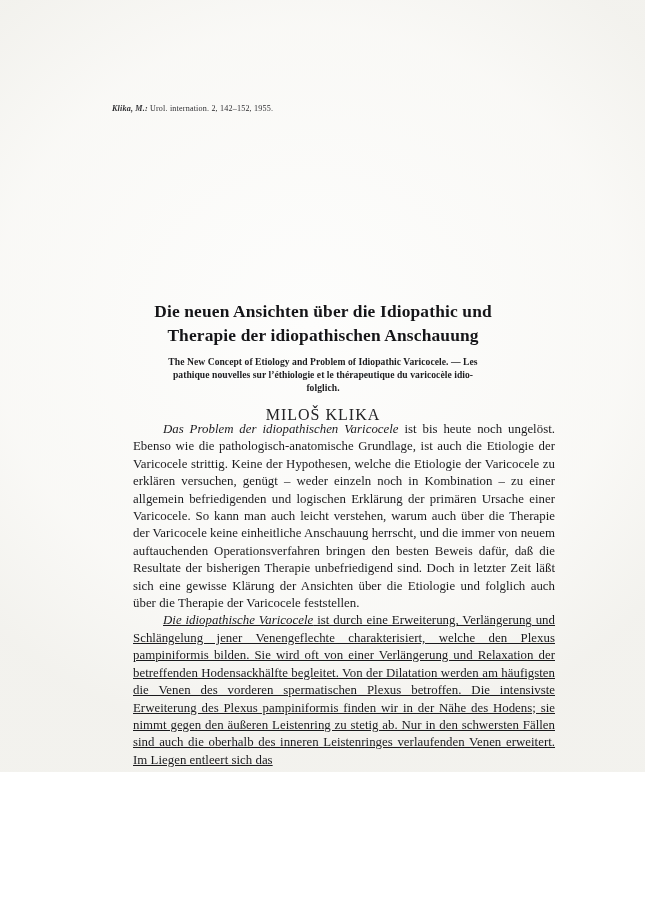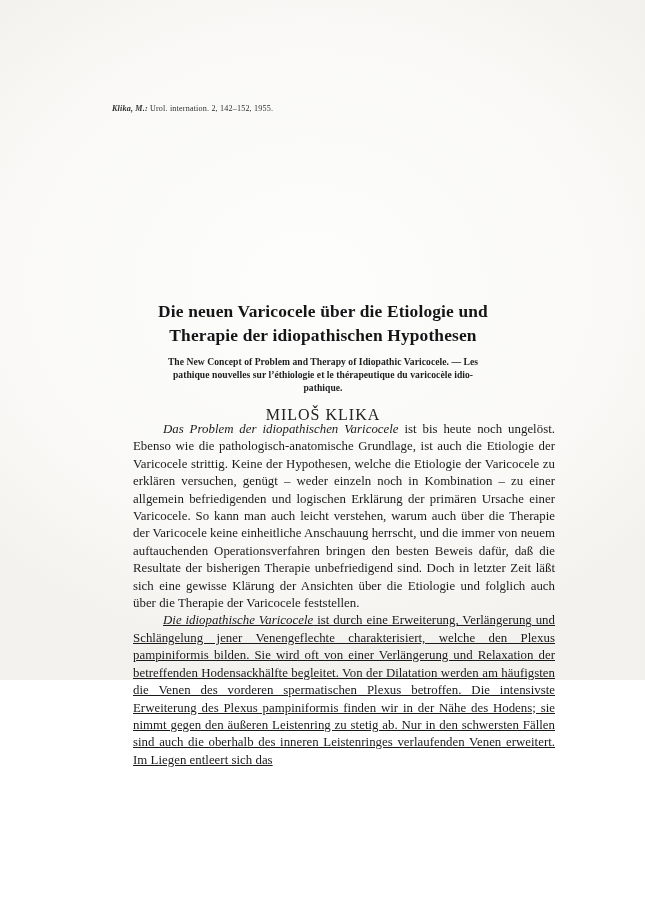--- a/index.html
+++ b/index.html
@@ -14,21 +14,21 @@
     overflow: hidden;
     font-family: "Liberation Serif", "DejaVu Serif", serif;
     color: #17171a;
     -webkit-font-smoothing: antialiased;
   }
 
   .page {
     position: absolute;
     left: 0; top: 0;
     width: 645px;
-    height: 680px;
+    height: 772px;
     background: #fdfdfc;
   }
 
   
   .paper-tone {
     position: absolute;
     inset: 0;
     background:
       radial-gradient(ellipse 70% 55% at 48% 42%, rgba(252,251,248,0) 0%, rgba(246,245,241,0.55) 70%, rgba(240,239,234,0.8) 100%);
     pointer-events: none;
@@ -113,28 +113,28 @@
 
 <div class="page">
   <div class="paper-tone"></div>
 
   <div class="runhead">
     <span class="it">Klika, M.:</span><span> Urol. internation. 2, 142–152, 1955.</span>
   </div>
 
   <div class="titleblock">
     <div class="title-de">
-      <div>Die neuen Varicocele über die Etiologie und</div>
-      <div>Therapie der idiopathischen Hypothesen</div>
+      <div>Die neuen Ansichten über die Idiopathic und</div>
+      <div>Therapie der idiopathischen Anschauung</div>
     </div>
 
     <div class="subtitle">
-      <div>The New Concept of Problem and Therapy of Idiopathic Varicocele. — Les</div>
+      <div>The New Concept of Etiology and Problem of Idiopathic Varicocele. — Les</div>
       <div>pathique nouvelles sur l’éthiologie et le thérapeutique du varicocèle idio-</div>
-      <div>pathique.</div>
+      <div>folglich.</div>
     </div>
 
     <div class="author">MILOŠ KLIKA</div>
   </div>
 
   <div class="body">
     <p>
       <span class="it">Das Problem der idiopathischen Varicocele</span><span> ist bis heute noch ungelöst. Ebenso wie die pathologisch-anatomische Grundlage, ist auch die Etiologie der Varicocele strittig. Keine der Hypothesen, welche die Etiologie der Varicocele zu erklären versuchen, genügt – weder einzeln noch in Kombination – zu einer allgemein befriedigenden und logischen Erklärung der primären Ursache einer Varicocele. So kann man auch leicht verstehen, warum auch über die Therapie der Varicocele keine einheitliche Anschauung herrscht, und die immer von neuem auftauchenden Operationsverfahren bringen den besten Beweis dafür, daß die Resultate der bisherigen Therapie unbefriedigend sind. Doch in letzter Zeit läßt sich eine gewisse Klärung der Ansichten über die Etiologie und folglich auch über die Therapie der Varicocele feststellen.</span>
     </p>
     <p>

